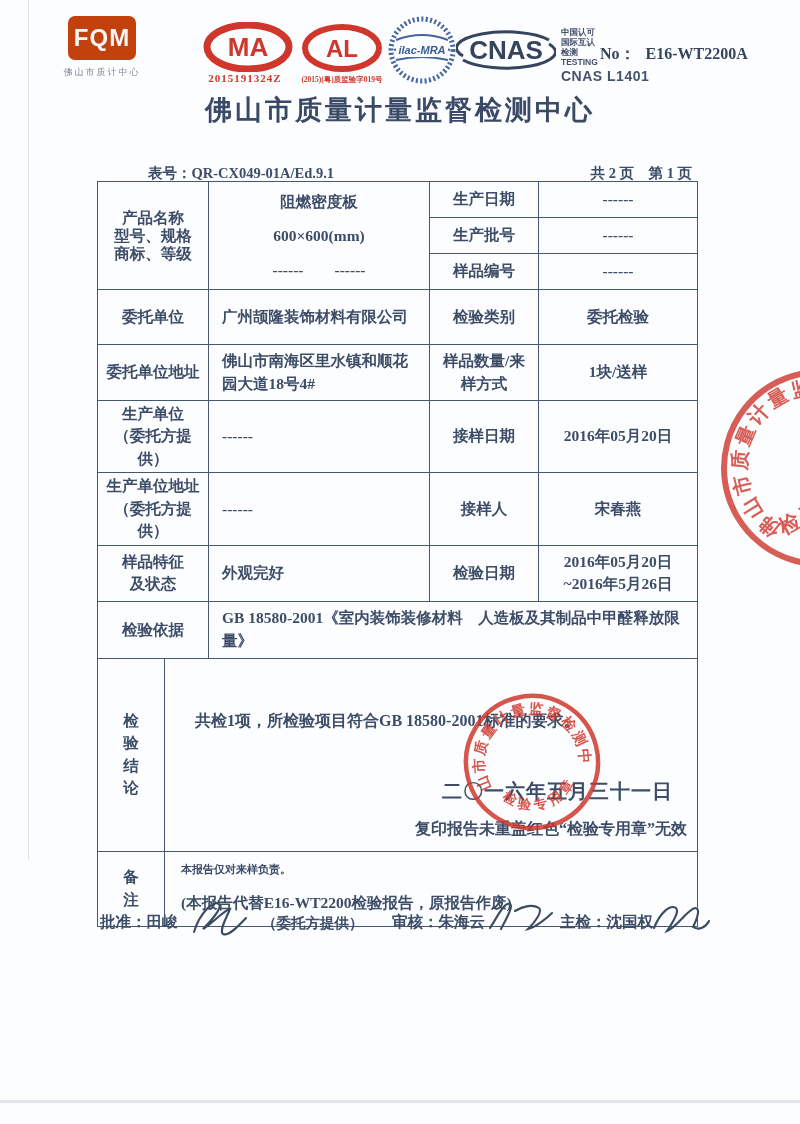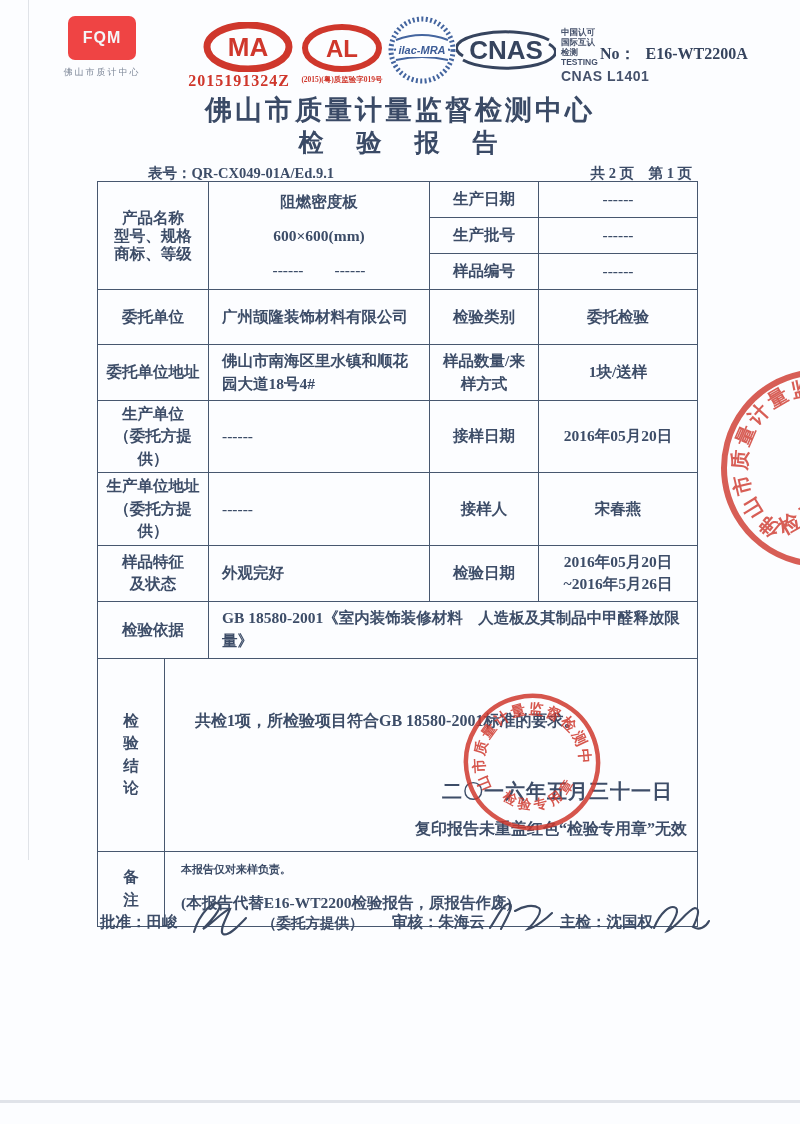--- a/index.html
+++ b/index.html
@@ -5,26 +5,26 @@
   html,body{margin:0;padding:0;background:#e8eaee;}
   .page{position:relative;width:800px;height:1124px;margin:0 auto;background:#fcfdff;
         font-family:"Liberation Serif","DejaVu Serif",serif;color:#3d4d68;overflow:hidden;}
   .abs{position:absolute;}
   .pre{white-space:pre-line;}
   
   .edge-left{left:28px;top:0;width:1px;height:860px;background:rgba(100,110,125,.18);}
   .edge-bottom{left:0;top:1100px;width:800px;height:3px;background:rgba(150,160,175,.28);}
 
   
-  .fqm-box{left:68px;top:16px;width:68px;height:44px;background:#ef4444;border-radius:7px;
+  .fqm-box{left:68px;top:16px;width:68px;height:44px;background:#c2410c;border-radius:7px;
            display:flex;align-items:center;justify-content:center;color:#f4f6f8;
-           font-family:"Liberation Sans","DejaVu Sans",sans-serif;font-size:16px;font-weight:700;letter-spacing:1px;text-align:right;}
+           font-family:"Liberation Sans","DejaVu Sans",sans-serif;font-size:24px;font-weight:700;letter-spacing:1px;text-align:right;}
   .fqm-cap{left:44px;top:66px;width:116px;text-align:center;font-size:9px;font-weight:400;
            color:#7d8798;letter-spacing:2px;}
-  .cma-num{left:187px;top:72px;width:104px;text-align:center;font-size:16px;font-weight:700;
+  .cma-num{left:193px;top:72px;width:104px;text-align:center;font-size:11px;font-weight:700;
            color:#cf372c;letter-spacing:1px;}
   .cal-num{left:294px;top:75px;width:96px;text-align:center;font-size:7.5px;font-weight:700;color:#cf372c;}
   .cnas-info{left:561px;top:27px;font-family:"Liberation Sans","DejaVu Sans",sans-serif;
              font-size:8.5px;line-height:10px;font-weight:700;color:#46526c;}
   .cnas-cert{left:561px;top:68px;font-family:"Liberation Sans","DejaVu Sans",sans-serif;
              font-size:14px;font-weight:700;color:#46526c;letter-spacing:.5px;}
   .report-no{left:600px;top:44px;font-size:16px;font-weight:700;color:#36445e;}
   .report-no .num{margin-left:10px;}
 
   
@@ -101,21 +101,20 @@
     <div>检测</div>
     <div>TESTING</div>
   </div>
   <div class="abs cnas-cert">CNAS L1401</div>
 
   <div class="abs report-no">
     <span>No：</span><span class="num">E16-WT2200A</span>
   </div>
 
   <div class="abs title1">佛山市质量计量监督检测中心</div>
-  <div class="abs title2">检　验　报　告</div>
   <div class="abs form-no">表号：QR-CX049-01A/Ed.9.1</div>
   <div class="abs pagination">共 2 页　第 1 页</div>
 
   <table class="rpt">
     <colgroup>
         <col style="width:67px">
         <col style="width:44px">
         <col style="width:221px">
         <col style="width:109px">
         <col style="width:159px">

